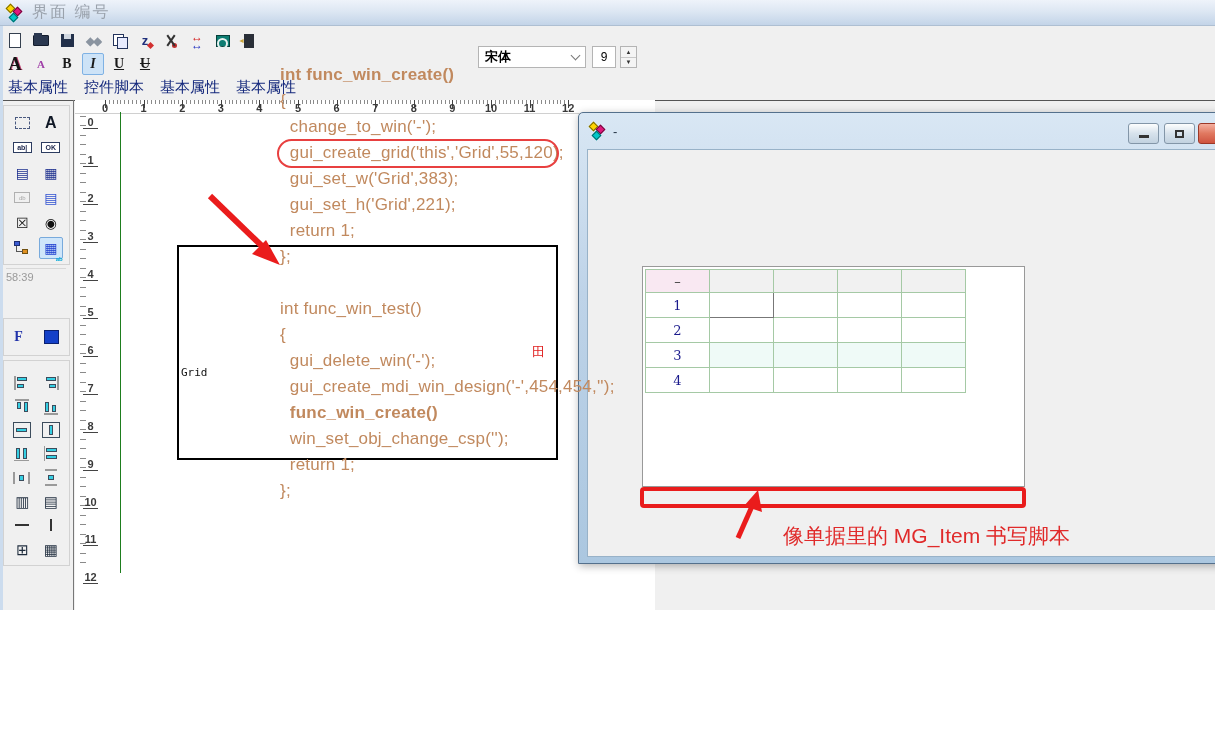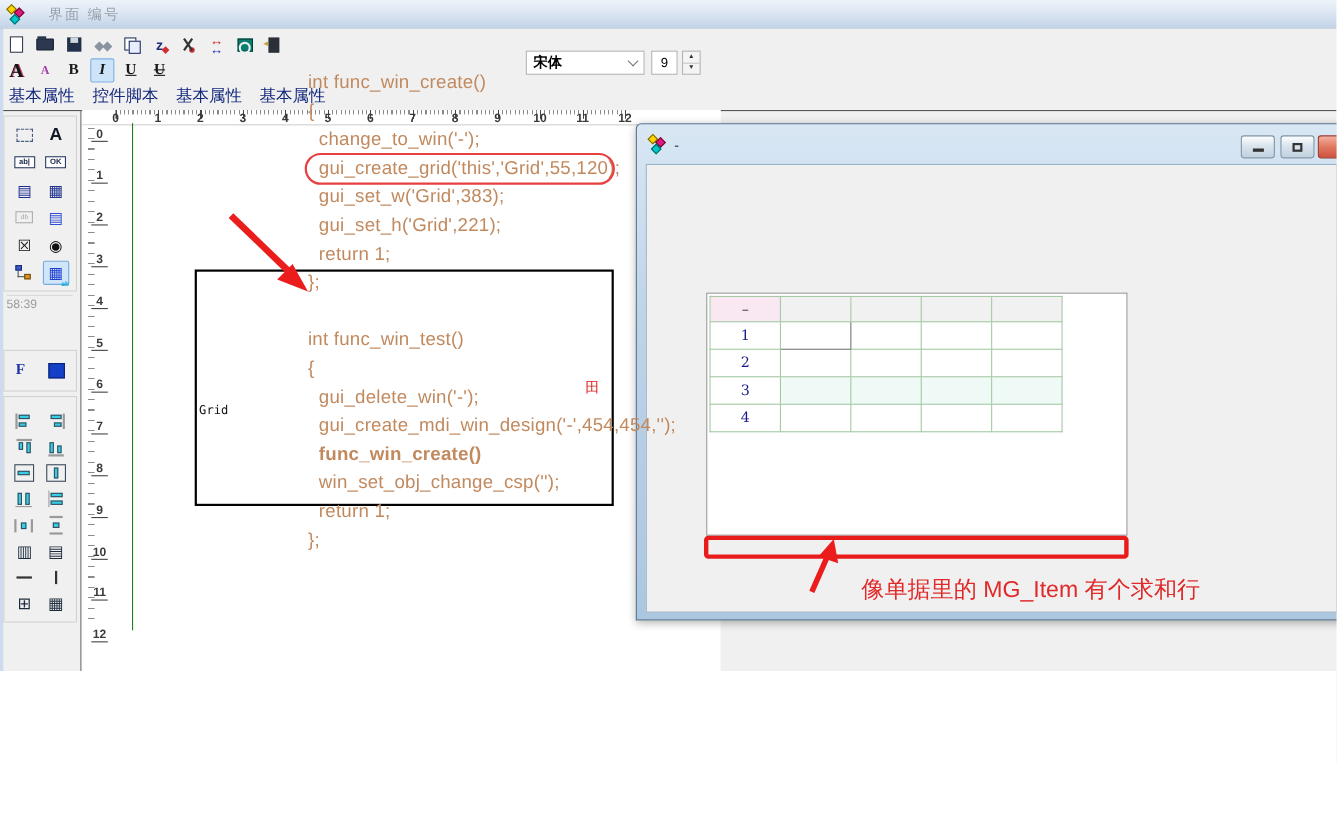--- a/index.html
+++ b/index.html
@@ -7,21 +7,21 @@
   body {
     width:1215px; height:751px; position:relative; overflow:hidden;
     background:#ffffff; font-family:"Liberation Sans", sans-serif;
   }
   .abs { position:absolute; }
 
   
   #titlebar { left:0; top:0; width:1215px; height:26px;
     background:linear-gradient(180deg,#eef3fa 0%,#dde7f3 45%,#c3d4e8 100%);
     border-bottom:1px solid #aebfd2; display:flex; align-items:center; padding-left:6px; }
-  #titlebar .title { color:#9aa2ac; font-size:13px; margin-left:20px; letter-spacing:2px; }
+  #titlebar .title { color:#9aa2ac; font-size:16px; margin-left:8px; letter-spacing:2px; }
   .diamond-cluster { position:relative; width:18px; height:18px; display:inline-block; }
   .diamond-cluster i { position:absolute; width:7px; height:7px; transform:rotate(45deg); }
   .diamond-cluster .d1 { left:1px; top:1px;  background:#ffd400; border:1px solid #7a6a00; }
   .diamond-cluster .d2 { left:8px; top:4px;  background:#e0187c; border:1px solid #70083c; }
   .diamond-cluster .d3 { left:4px; top:10px; background:#00c8c8; border:1px solid #006a6a; }
 
   #chrome-bg { left:0; top:26px; width:1215px; height:74px; background:#f0f0f0; }
   #workarea-bg { left:0; top:100px; width:1215px; height:510px; background:#f0f0f0; border-top:1px solid #555; }
   #left-edge { left:0; top:26px; width:3px; height:584px; background:#ccdcee; }
 
@@ -507,21 +507,21 @@
           <td></td>
           <td></td>
         </tr>
       </tbody>
         </table>
     </div>
   </div>
 </div>
 
 <div class="abs" id="code-layer">
-    <div class="code-line" style="top: 0px;">int func_win_create()</div>
+    <div class="code-line" style="top: 0px; font-weight: bold;">int func_win_create()</div>
     <div class="code-line" style="top: 26px;">{</div>
     <div class="code-line" style="top: 52px;">  change_to_win('-');</div>
     <div class="code-line" style="top: 78px;">  gui_create_grid('this','Grid',55,120);</div>
     <div class="code-line" style="top: 104px; text-align: center;">  gui_set_w('Grid',383);</div>
     <div class="code-line" style="top: 130px;">  gui_set_h('Grid',221);</div>
     <div class="code-line" style="top: 156px;">  return 1;</div>
     <div class="code-line" style="top: 182px;">};</div>
     <div class="code-line" style="top: 208px;"></div>
     <div class="code-line" style="top: 234px;">int func_win_test()</div>
     <div class="code-line" style="top: 260px;">{</div>
@@ -536,13 +536,13 @@
 <div class="abs annot" id="annot-oval"></div>
 <svg class="abs annot arrow" style="left:200px;top:190px;" width="100" height="95">
   <line x1="10" y1="6" x2="66" y2="60" stroke="#ea1c1c" stroke-width="6"></line>
   <polygon points="80,75 52,64 66,50" fill="#ea1c1c"></polygon>
 </svg>
 <div class="abs annot" id="annot-rect"></div>
 <svg class="abs annot arrow" style="left:722px;top:486px;" width="60" height="58">
   <line x1="16" y1="52" x2="31" y2="18" stroke="#ea1c1c" stroke-width="5"></line>
   <polygon points="36,4 40,26 22,20" fill="#ea1c1c"></polygon>
 </svg>
-<div class="abs annot" id="annot-note">像单据里的 MG_Item 有个求和行</div>
+<div class="abs annot" id="annot-note">像单据里的 MG_Item 书写脚本</div>
 
 </body></html>

